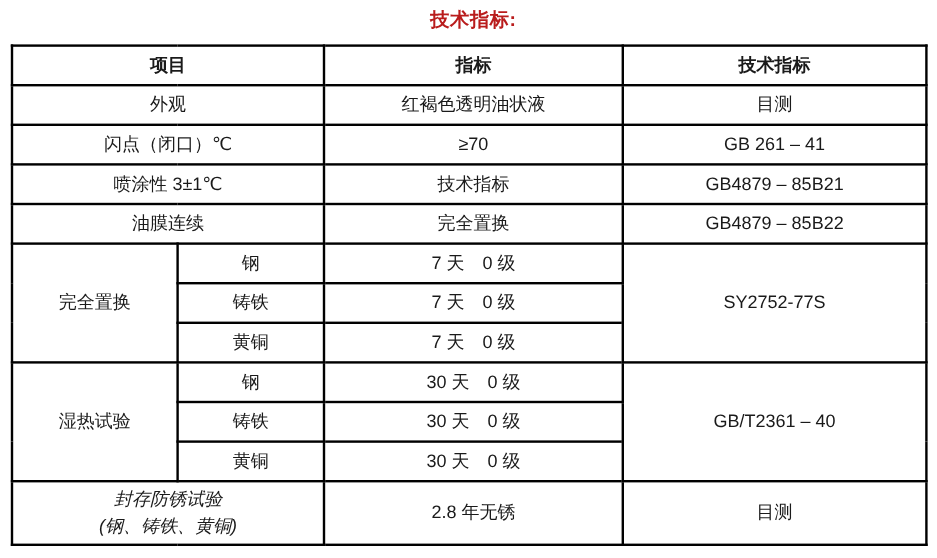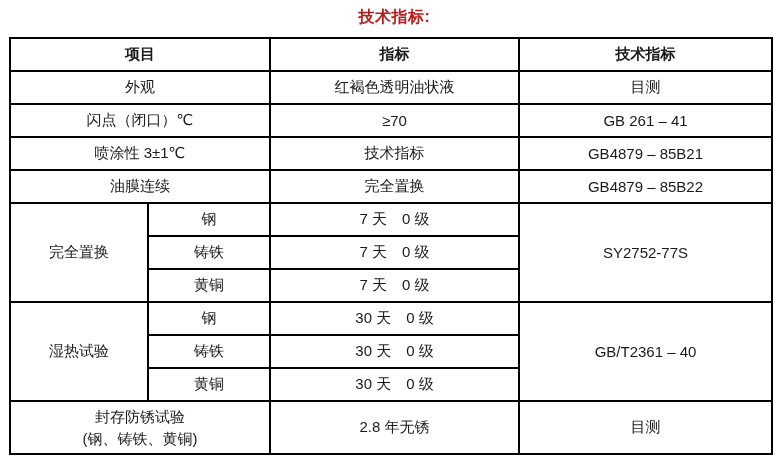--- a/index.html
+++ b/index.html
@@ -41,20 +41,21 @@
     font-weight: bold;
   }
   .spec-table tr {
     height: 33px;
   }
   .spec-table tr.row-tall {
     height: 53px;
   }
   .two-line {
     line-height: 22px;
+    font-style: italic;
   }
 </style>
 </head>
 <body>
 
 <div class="page-title">技术指标:</div>
 
 <table class="spec-table">
   <colgroup>
     <col style="width:138px">

